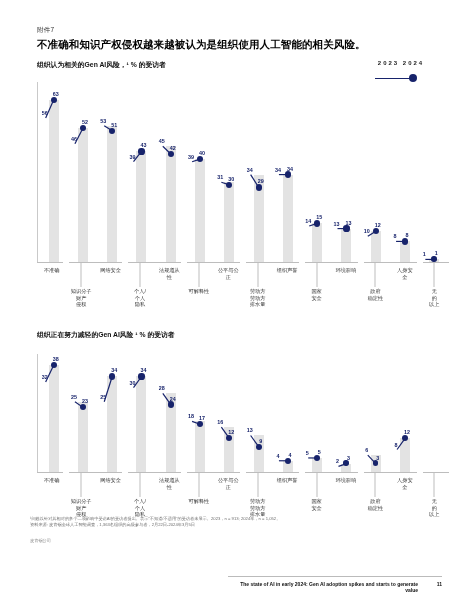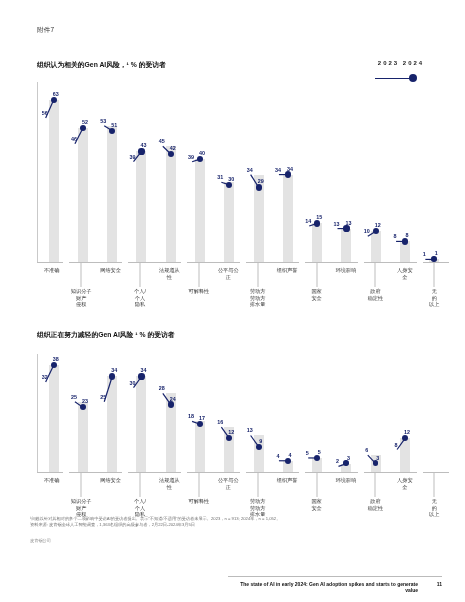--- a/index.html
+++ b/index.html
@@ -121,20 +121,21 @@
     position: absolute; right: 23px; top: 581px;
     font-size: 5px; font-weight: 700; color: #111;
   }
 </style>
 </head>
 <body>
 
 <div class="page">
 
   <div class="exhibit-label">附件7</div>
+  <div class="headline">不准确和知识产权侵权越来越被认为是组织使用人工智能的相关风险。</div>
 
   <div class="chart-block" id="chart1">
     <div class="subtitle">组织认为相关的Gen AI风险，¹ % 的受访者</div>
 
     <div class="legend">
       <div class="legend-years">2023 2024</div>
       <div class="legend-mark">
         <div class="legend-line"></div>
         <div class="legend-dot"></div>
       </div>

